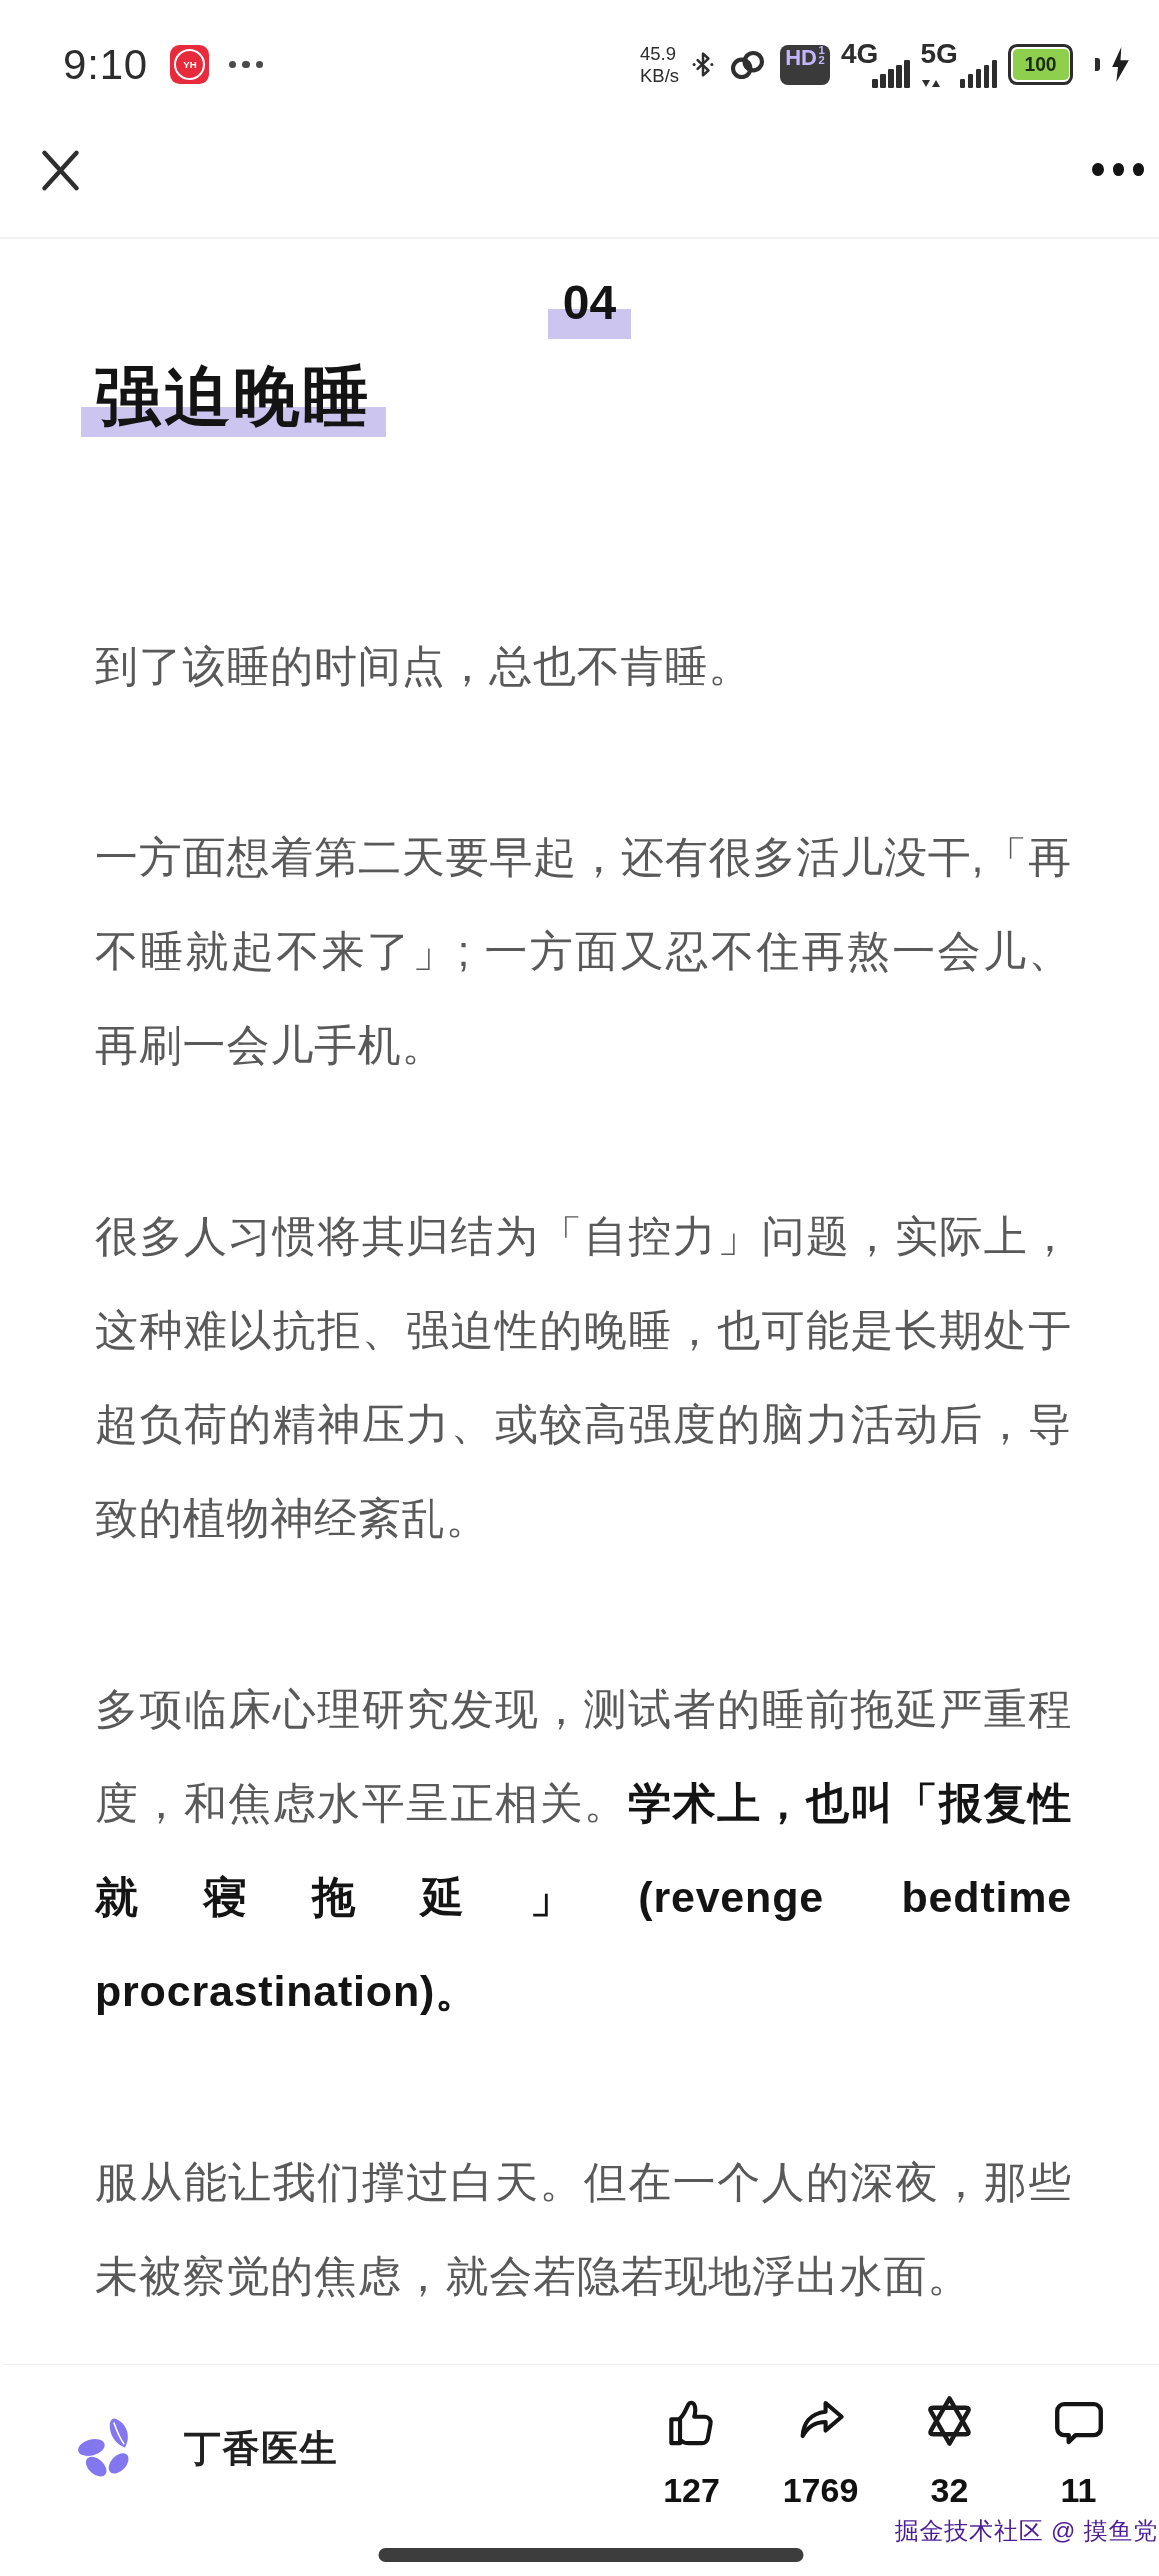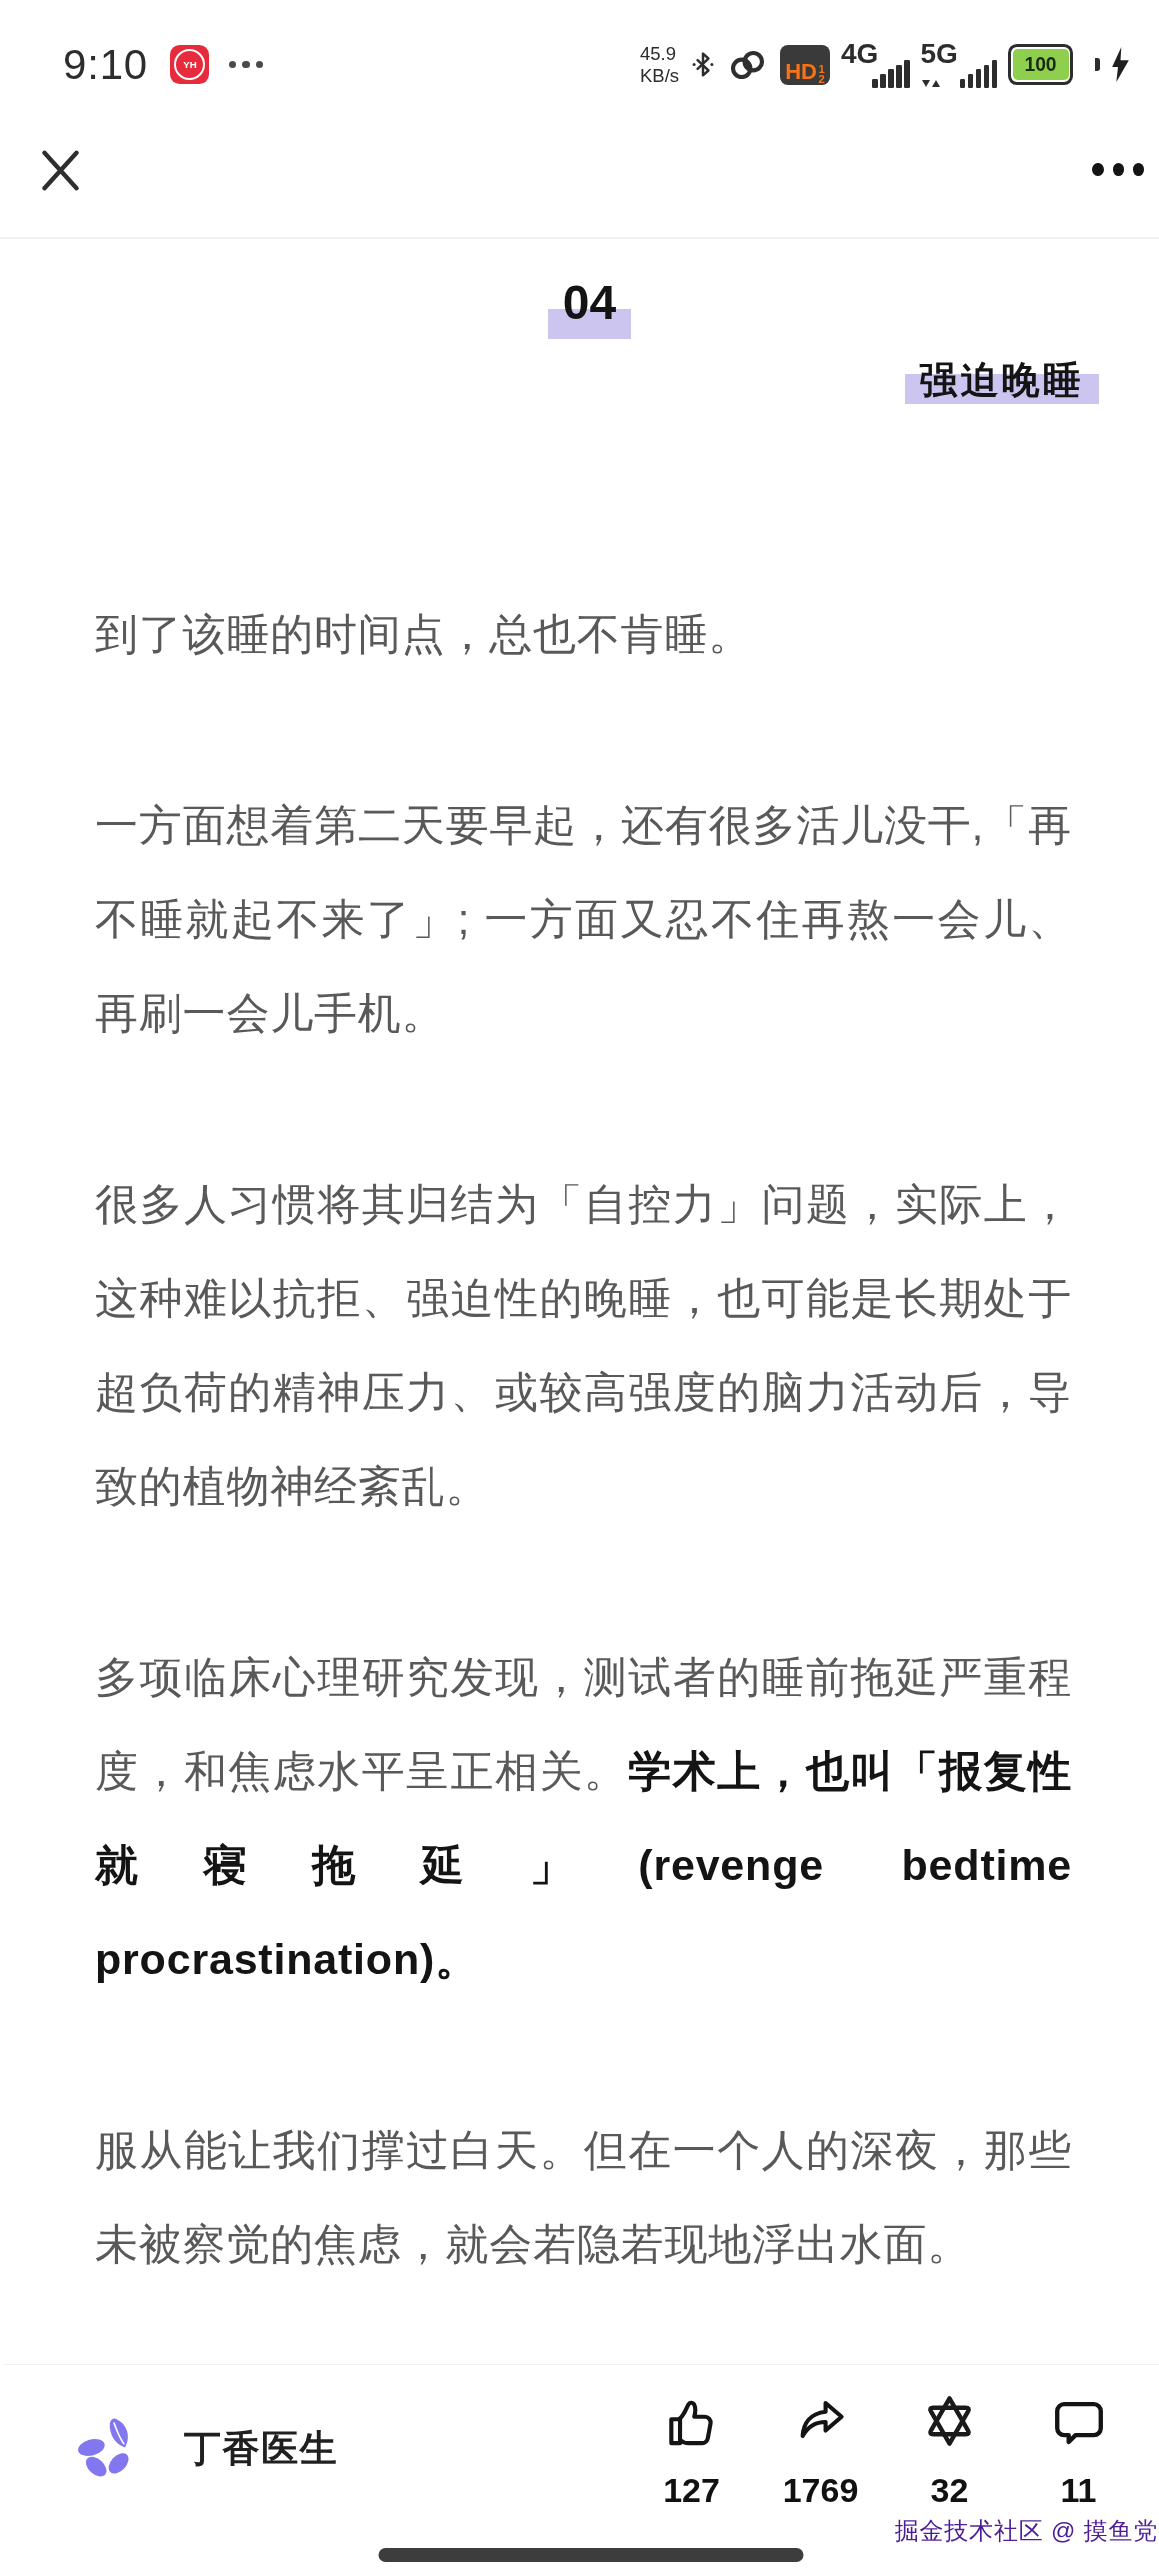--- a/index.html
+++ b/index.html
@@ -15,21 +15,21 @@
   .sb-time{font-size:42px;font-weight:500;color:#2d2d2d;letter-spacing:0.8px;}
   .sb-app{width:39px;height:39px;background:#e82b3c;border-radius:9.7px;margin-left:22.5px;
     display:flex;align-items:center;justify-content:center;}
   .sb-app .ring{width:27px;height:27px;border:2.4px solid #fff;border-radius:50%;
     display:flex;align-items:center;justify-content:center;font-size:9.7px;font-weight:700;color:#fff;}
   .sb-dots{display:flex;gap:6.4px;margin-left:19.3px;}
   .sb-dots i{width:7.2px;height:7.2px;border-radius:50%;background:#4a4a4a;}
   .sb-right{position:absolute;right:48px;top:0;height:81px;display:flex;align-items:center;gap:10.5px;}
   .sb-speed{font-size:18.5px;line-height:22px;color:#2c2c2c;font-weight:500;text-align:left;}
   .hd-badge{background:#3a3a3a;border-radius:8px;height:40px;padding:0 5.6px;
-    display:flex;align-items:flex-end;color:#f97316;}
+    display:flex;align-items:flex-start;color:#c4b5fd;}
   .hd-badge .hd{font-size:22px;font-weight:700;letter-spacing:0;}
   .hd-badge .sims{display:flex;flex-direction:column;font-size:11.3px;line-height:10.5px;font-weight:700;margin-left:1.6px;}
   .net{position:relative;width:69px;height:50px;}
   .net .lbl{position:absolute;top:-1.6px;left:0;font-size:28px;font-weight:700;color:#2d2d2d;}
   .bars{position:absolute;right:0;bottom:1.6px;display:flex;align-items:flex-end;gap:2.4px;}
   .bars i{width:5.6px;background:#2d2d2d;border-radius:1.2px;display:block;}
   .arrows{position:absolute;left:1.6px;bottom:2.4px;display:flex;align-items:flex-end;gap:1.6px;}
   .arr-dn{width:0;height:0;border-left:4px solid transparent;border-right:4px solid transparent;border-top:7.2px solid #2d2d2d;}
   .arr-up{width:0;height:0;border-left:4px solid transparent;border-right:4px solid transparent;border-bottom:7.2px solid #2d2d2d;}
   .battery{display:flex;align-items:center;gap:20px;}
@@ -39,21 +39,21 @@
   .bat-nub{width:4.8px;height:13.7px;background:#2d2d2d;border-radius:0 2.4px 2.4px 0;margin-left:1.6px;}
   
   .navbar{position:absolute;top:129px;left:0;right:0;height:109px;background:#fff;}
   .nav-close{position:absolute;left:38px;top:19.3px;width:45px;height:45px;cursor:pointer;}
   .nav-more{position:absolute;right:35px;top:34px;display:flex;gap:8.9px;cursor:pointer;}
   .nav-more i{width:11.3px;height:13px;border-radius:50%;background:#141414;}
   .nav-divider{position:absolute;top:237px;left:0;right:0;height:1.6px;background:#f1f1f1;}
   
   .article{position:absolute;top:238px;left:0;right:0;padding:37px 95px 0;}
   .section-num{text-align:center;font-size:48px;font-weight:700;color:#141414;line-height:1.15;}
-  .section-title{text-align:right;font-size:38px;font-weight:700;color:#141414;line-height:1.15;
+  .section-title{text-align:left;font-size:66px;font-weight:700;color:#141414;line-height:1.15;
     margin-top:29px;margin-bottom:184px;letter-spacing:3.2px;}
   .hl{position:relative;z-index:0;display:inline-block;}
   .hl::after{content:"";position:absolute;left:-14.5px;right:-14.5px;height:30px;z-index:-1;background:#cbc5f0;}
   .hl-num::after{bottom:-8.9px;}
   .hl-title::after{bottom:-1.6px;}
   .article p{font-size:43px;line-height:94px;color:#595959;text-align:justify;
     letter-spacing:0.8px;margin:0 12px 97px 0;}
   .article p .bold{color:#141414;font-weight:700;}
   
   .footer{position:absolute;left:3px;right:0;bottom:0;height:211px;background:#fff;border-top:1.6px solid #f0f0f0;}

